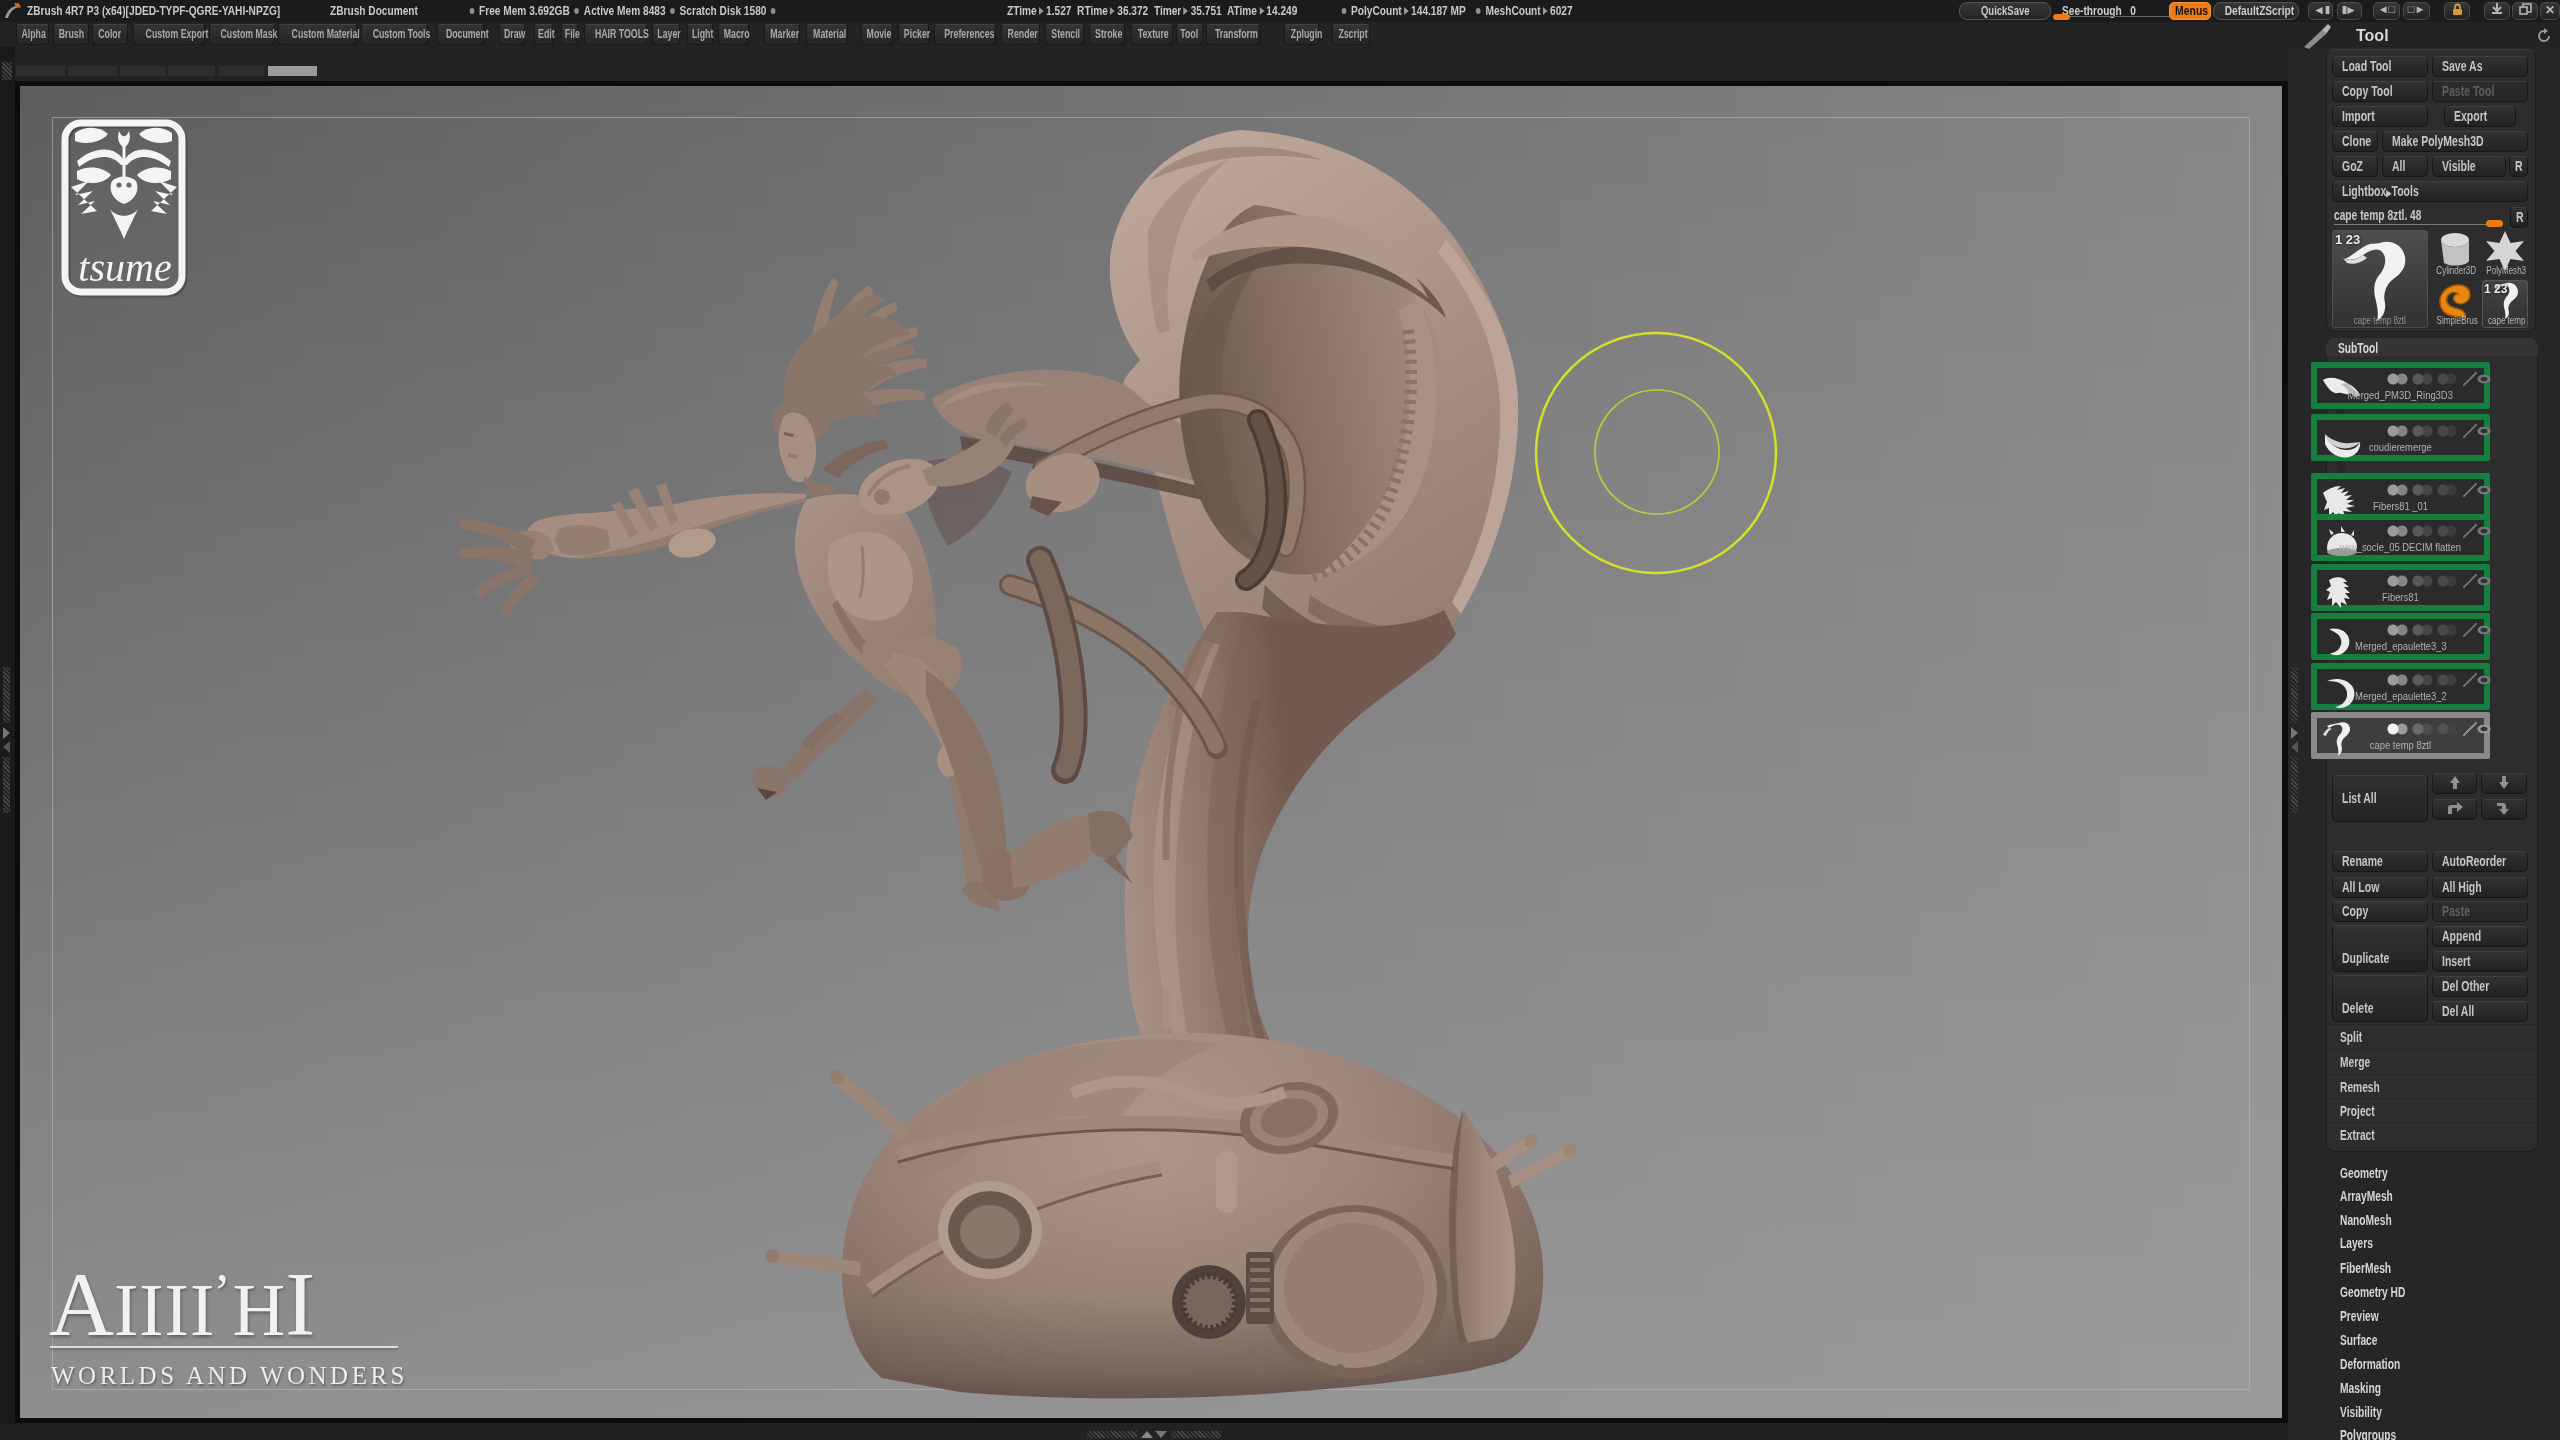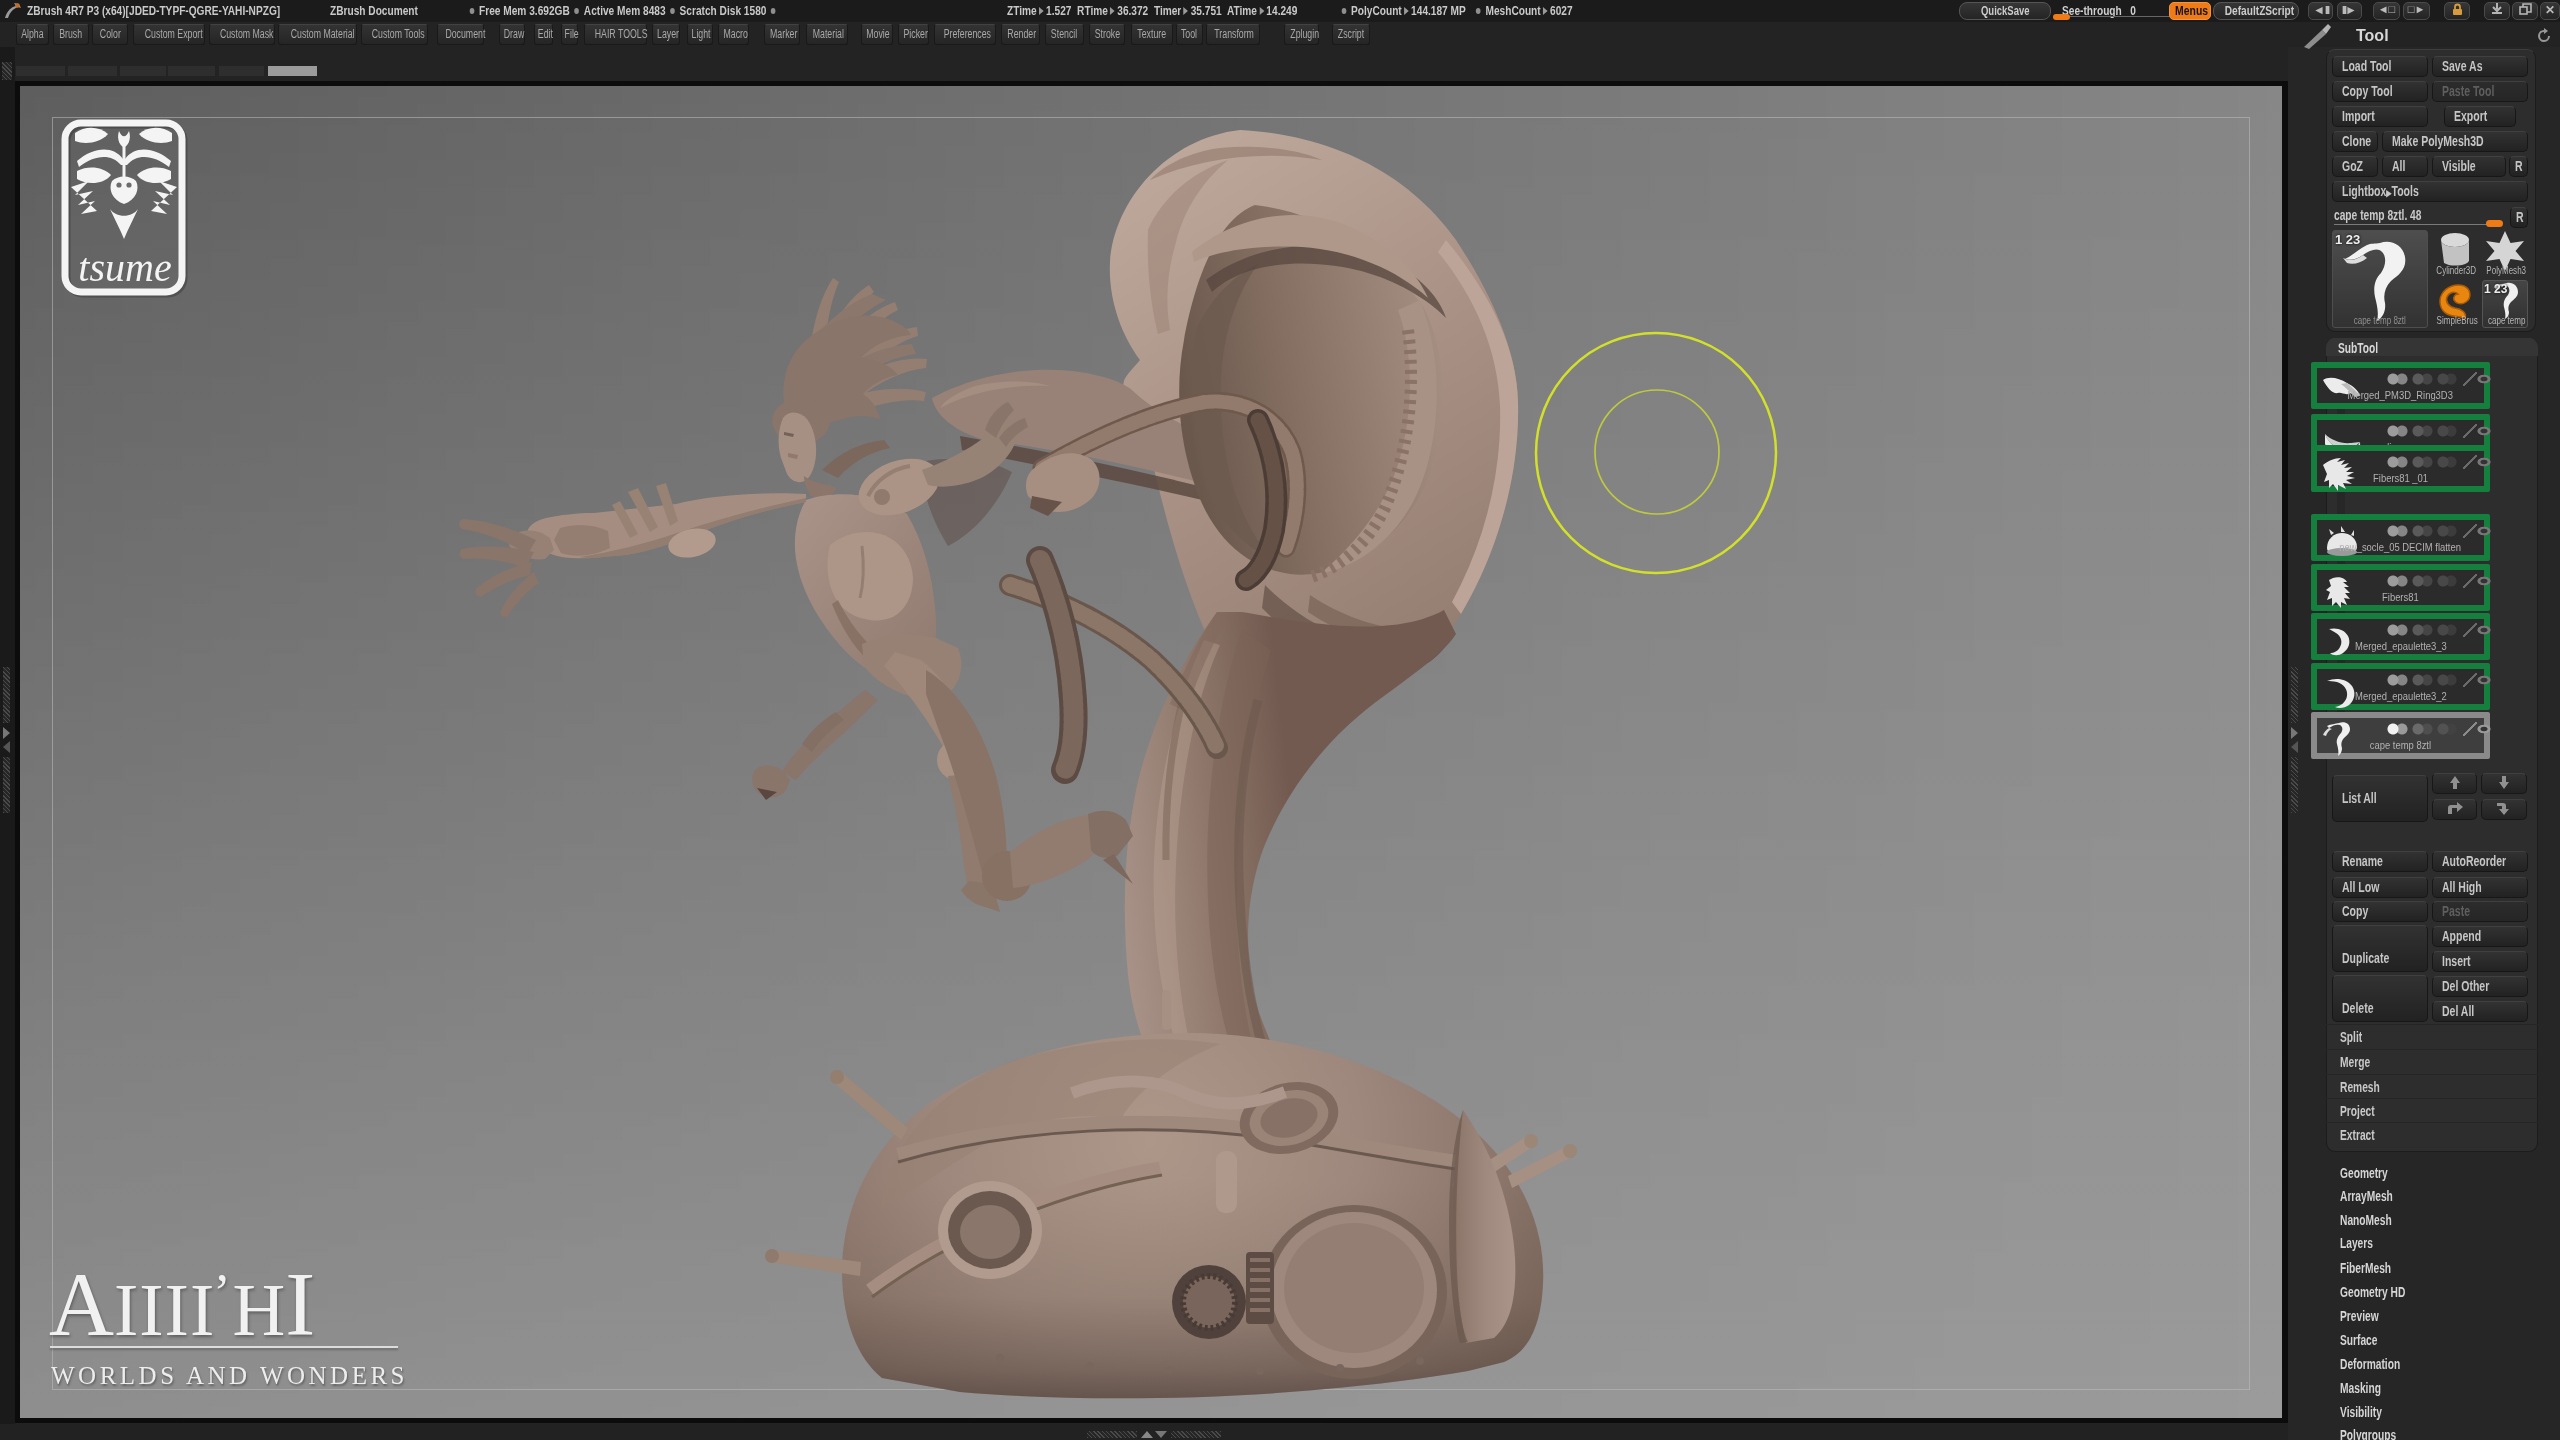--- a/index.html
+++ b/index.html
@@ -1,21 +1,21 @@
 <!DOCTYPE html>
 <html><head><meta charset="utf-8">
 <style>
 *{margin:0;padding:0;box-sizing:border-box;}
 html,body{width:2560px;height:1440px;overflow:hidden;background:#232323;font-family:"Liberation Sans",sans-serif;}
 #titlebar{position:absolute;left:0;top:0;width:2560px;height:22px;background:#1b1b1b;color:#c9c9c9;font-size:13px;font-weight:bold;white-space:nowrap;}
 #titlebar .t{position:absolute;top:3px;transform:scaleX(.78);transform-origin:0 50%;white-space:nowrap;}
 .dot{display:inline-block;width:6px;height:6px;border-radius:3px;background:#8f8f8f;vertical-align:1px;margin:0 6px;}
 .tri{display:inline-block;width:0;height:0;border-left:6px solid #9a9a9a;border-top:4px solid transparent;border-bottom:4px solid transparent;margin:0 3px;vertical-align:0px;}
 #menubar{position:absolute;left:0;top:22px;width:2560px;height:25px;background:#232323;}
-.mbtn{position:absolute;top:2px;height:21px;line-height:19px;background:linear-gradient(#333,#252525);border:1px solid #191919;border-top-color:#424242;border-radius:3px;color:#a9a9a9;font-size:12px;font-weight:normal;text-align:center;white-space:nowrap;}
+.mbtn{position:absolute;top:2px;height:21px;line-height:19px;background:linear-gradient(#333,#252525);border:1px solid #191919;border-top-color:#424242;border-radius:3px;color:#a9a9a9;font-size:12px;font-weight:bold;text-align:center;white-space:nowrap;}
 .mbtn i,.cond{font-style:normal;display:inline-block;transform:scaleX(.73);transform-origin:center;}
 .pbtn i{font-style:normal;display:inline-block;transform:scaleX(.75);transform-origin:0 50%;white-space:nowrap;}
 .strow .nm i{font-style:normal;display:inline-block;transform:scaleX(.82);transform-origin:center;white-space:nowrap;}
 .strow .ti{position:absolute;left:2px;top:2px;}
 .pbtn.arr{text-align:center;padding:0;}
 .pbtn.arr svg{vertical-align:-2px;}
 .icons{position:absolute;left:70px;top:4px;width:106px;height:14px;background:
  radial-gradient(circle 6px at 6px 7px,#9c9c9c 5px,transparent 6px),
  radial-gradient(circle 6px at 15px 7px,#858585 5px,transparent 6px),
  radial-gradient(circle 6px at 31px 7px,#5a5a5a 5px,transparent 6px),
@@ -423,21 +423,21 @@
       <div class="nm"><i>Merged_PM3D_Ring3D3</i></div>
     </div>
   <div class="strow" style="top:367px">
       <svg class="ti" width="44" height="40" viewBox="0 0 44 40">
         <path d="M6 12 C10 22 18 28 28 28 C34 28 39 25 41 20 C42 26 38 33 30 35 C20 37 10 31 6 22 Z" fill="#ececec"></path>
         <path d="M6 12 C12 18 22 22 32 21 L41 20 C36 26 26 28 18 25 C12 23 8 18 6 12 Z" fill="#cfcfcf"></path>
       </svg>
       <div class="icons"></div>
       <div class="nm"><i>coudieremerge</i></div>
     </div>
-  <div class="strow" style="top:398px">
+  <div class="strow" style="top:426px">
       <svg class="ti" width="44" height="40" viewBox="0 0 44 40">
         <path d="M4 12 C9 8 15 5 22 5 L18 9 L26 7 L22 12 L30 10 L25 15 L33 14 L27 19 L35 19 L28 23 L36 25 L27 27 L33 31 L24 30 L27 36 L19 32 L19 38 L14 31 L10 35 L10 27 L5 29 L8 21 L4 12 Z" fill="#e8e8e8"></path>
       </svg>
       <div class="icons"></div>
       <div class="nm"><i>Fibers81 _01</i></div>
     </div>
   <div class="strow" style="top:467px">
       <svg class="ti" width="44" height="40" viewBox="0 0 44 40">
         <path d="M8 26 C8 17 15 11 23 11 C31 11 38 17 38 25 C38 28 36 30 33 31 L12 31 C9 30 8 28 8 26 Z" fill="#e8e8e8"></path>
         <path d="M12 13 L10 7 L15 11 Z M22 10 L22 4 L26 10 Z M32 13 L35 8 L35 14 Z" fill="#e0e0e0"></path>

